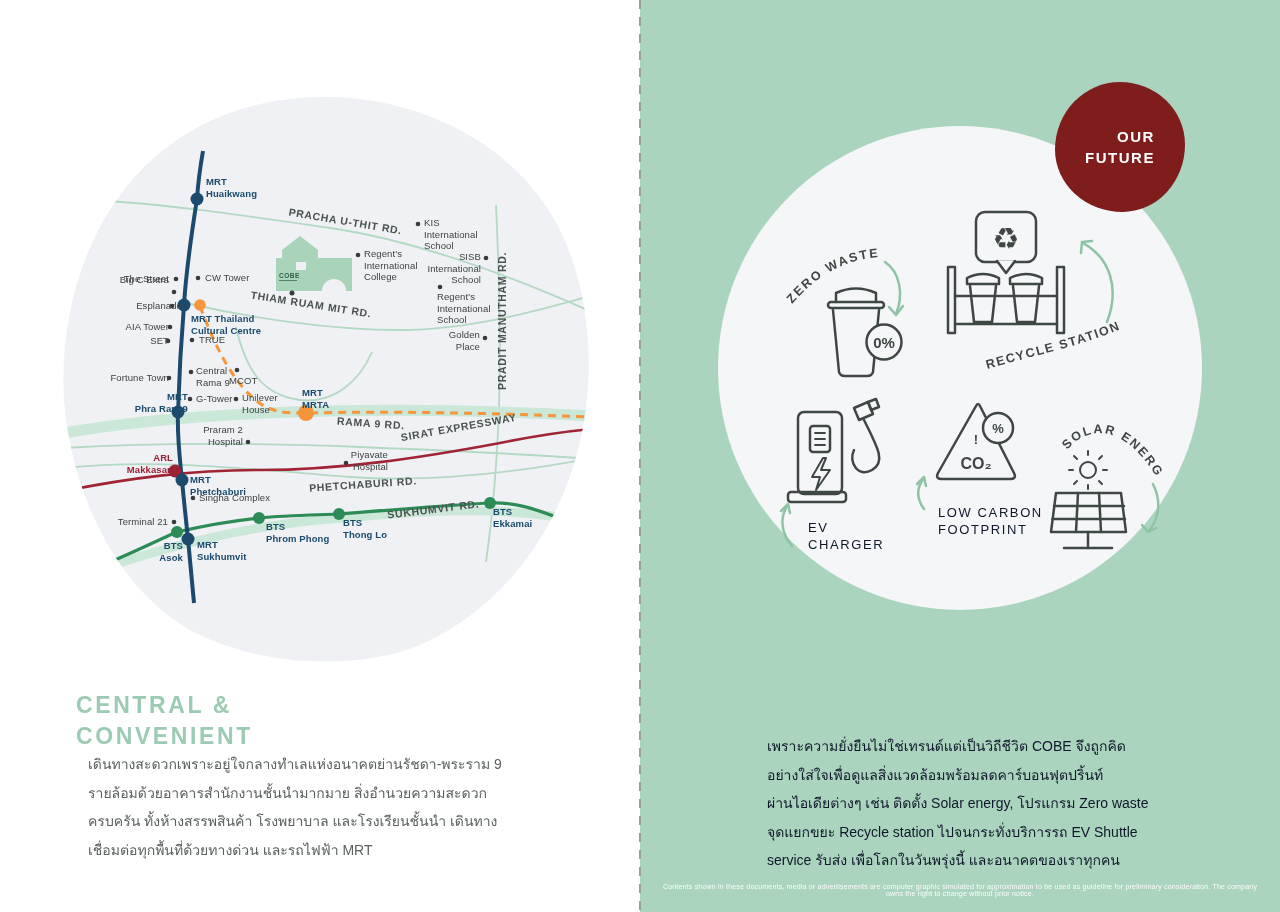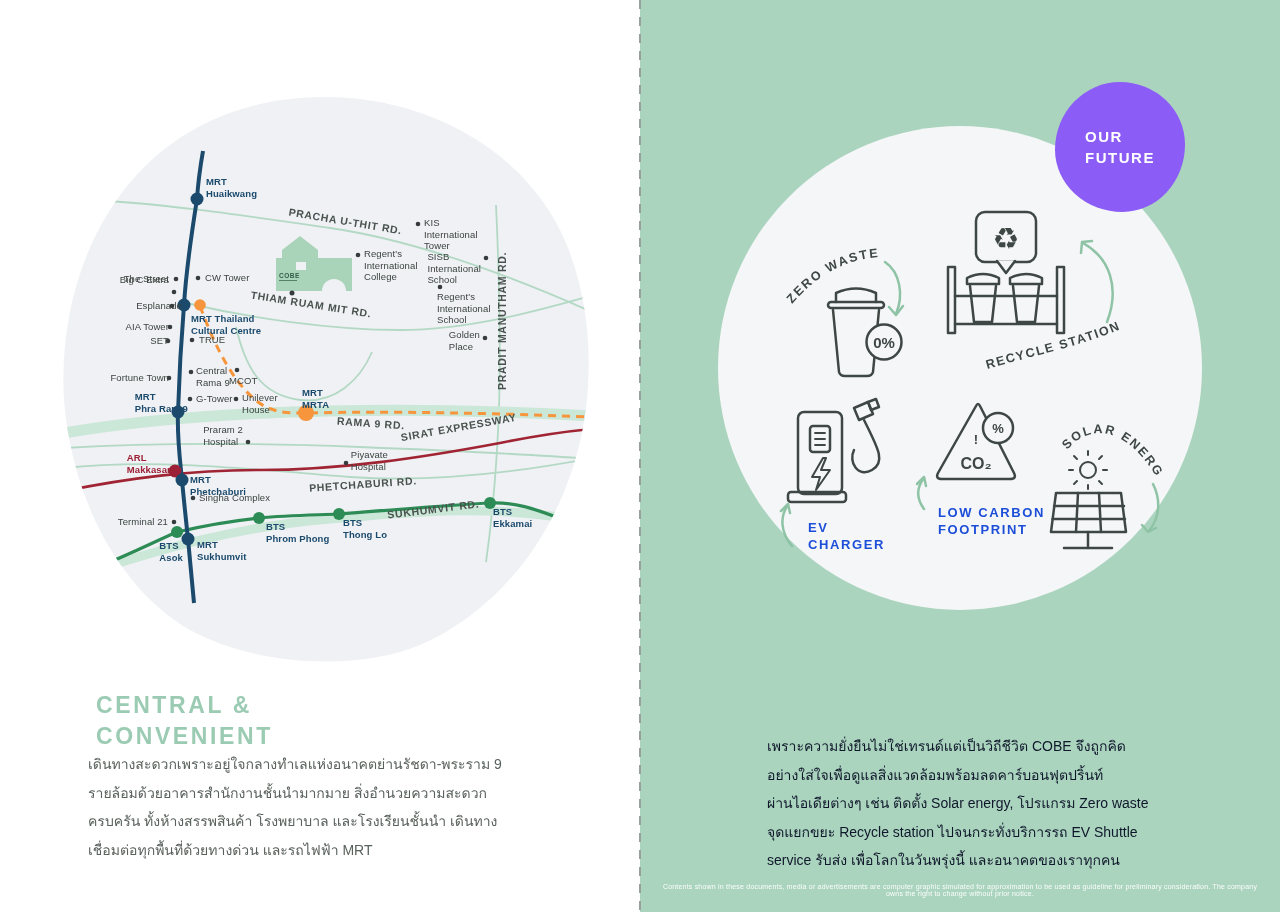--- a/index.html
+++ b/index.html
@@ -5,41 +5,41 @@
   html,body{margin:0;padding:0;}
   body{width:1280px;height:912px;overflow:hidden;font-family:"Liberation Sans",sans-serif;}
   .page{position:relative;width:1280px;height:912px;background:#ffffff;}
 
   
   .left-panel{position:absolute;left:0;top:0;width:640px;height:912px;background:#ffffff;}
   .map-svg{position:absolute;left:0;top:0;width:640px;height:912px;}
   .lbl{position:absolute;font-size:9.5px;line-height:11.5px;color:#3c4340;white-space:pre-line;letter-spacing:.1px;}
   .lbl.sta{font-weight:700;color:#1b4a6d;}
   .lbl.arl{font-weight:700;color:#9c2036;}
-  .lbl.rr{text-align:left;}
+  .lbl.rr{text-align:right;}
   .road-lbl{position:absolute;font-size:10.5px;font-weight:700;color:#49524e;letter-spacing:.7px;white-space:nowrap;}
-  .badge{position:absolute;display:flex;align-items:center;justify-content:center;text-align:left;
-         color:#ffffff;font-weight:700;background:#8b5cf6;white-space:pre-line;}
+  .badge{position:absolute;display:flex;align-items:center;justify-content:center;text-align:right;
+         color:#ffffff;font-weight:700;background:#7f1d1d;white-space:pre-line;}
   .badge.new-cbd{left:400px;top:555px;width:134px;height:134px;font-size:15px;letter-spacing:2px;
          border-radius:47% 53% 50% 50% / 55% 52% 48% 45%;}
   .badge.our-future{left:415px;top:82px;width:130px;height:130px;font-size:15px;letter-spacing:1.5px;line-height:21px;
          border-radius:50% 50% 48% 52% / 52% 48% 52% 48%;}
   h2.heading{position:absolute;margin:0;font-size:23px;line-height:31px;letter-spacing:2.6px;font-weight:700;white-space:pre-line;}
-  .left-panel h2.heading{left:96px;top:690px;color:#9bcbb2;}
+  .left-panel h2.heading{left:76px;top:690px;color:#9bcbb2;}
   .body-text{position:absolute;margin:0;font-size:14px;line-height:28.5px;color:#59615c;white-space:pre-line;}
   .left-panel .body-text{left:88px;top:750px;width:460px;}
 
   
   .right-panel{position:absolute;left:640px;top:0;width:640px;height:912px;background:#abd4bf;}
   .divider{position:absolute;left:-1px;top:0;width:2px;height:100%;
            background:repeating-linear-gradient(to bottom,#98a09c 0 9px,transparent 9px 17px);}
   .icons-svg{position:absolute;left:0;top:0;width:640px;height:912px;}
   .right-panel h2.heading{left:97px;top:693px;color:#404b46;}
   .right-panel .body-text{left:97px;top:732px;width:480px;color:#0f172a;margin-left:30px;}
-  .icon-lbl{position:absolute;font-size:13px;font-weight:700;letter-spacing:1.6px;color:#1d4ed8;white-space:pre-line;line-height:17px;}
+  .icon-lbl{position:absolute;font-size:13px;font-weight:400;letter-spacing:1.6px;color:#0f172a;white-space:pre-line;line-height:17px;}
   .icon-lbl.ev{left:168px;top:519px;}
   .icon-lbl.lowcarbon{left:298px;top:504px;}
   .disclaimer{position:absolute;left:20px;right:20px;bottom:15px;text-align:center;font-size:7px;color:#fbfdfc;letter-spacing:.2px;}
 </style>
 </head>
 <body>
 
 <div class="page">
 
   <section class="left-panel">
@@ -165,21 +165,21 @@
     <div class="lbl" style="left:242px;top:392px">Unilever
 House</div>
     <div class="lbl rr" style="right:397px;top:424px">Praram 2
 Hospital</div>
     <div class="lbl rr" style="right:252px;top:449px">Piyavate
 Hospital</div>
     <div class="lbl" style="left:199px;top:492px">Singha Complex</div>
     <div class="lbl rr" style="right:472px;top:516px">Terminal 21</div>
     <div class="lbl" style="left:424px;top:217px">KIS
 International
-Tower</div>
+School</div>
     <div class="lbl rr" style="right:159px;top:251px">SISB
 International
 School</div>
     <div class="lbl" style="left:364px;top:248px">Regent's
 International
 College</div>
     <div class="lbl" style="left:437px;top:291px">Regent's
 International
 School</div>
     <div class="lbl rr" style="right:160px;top:329px">Golden

